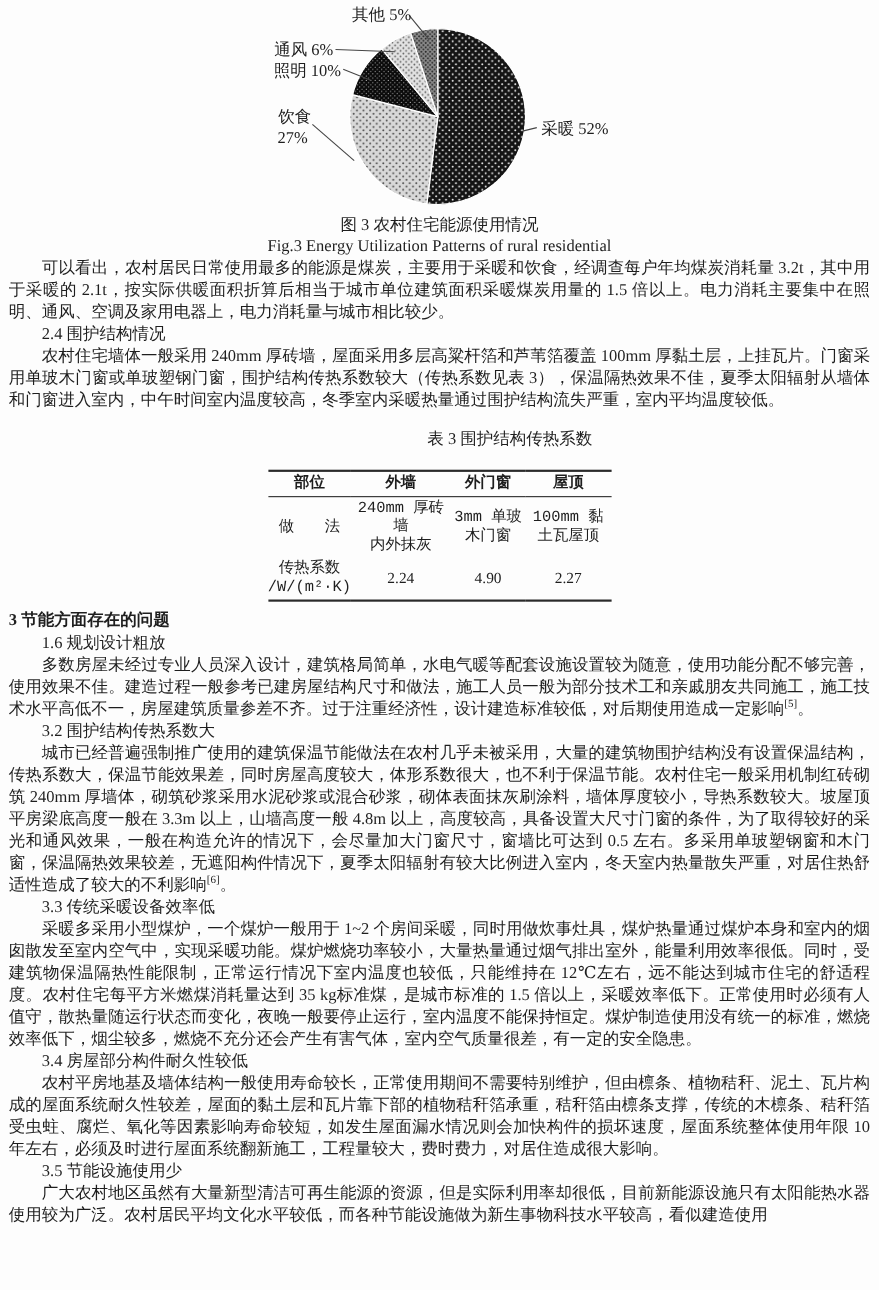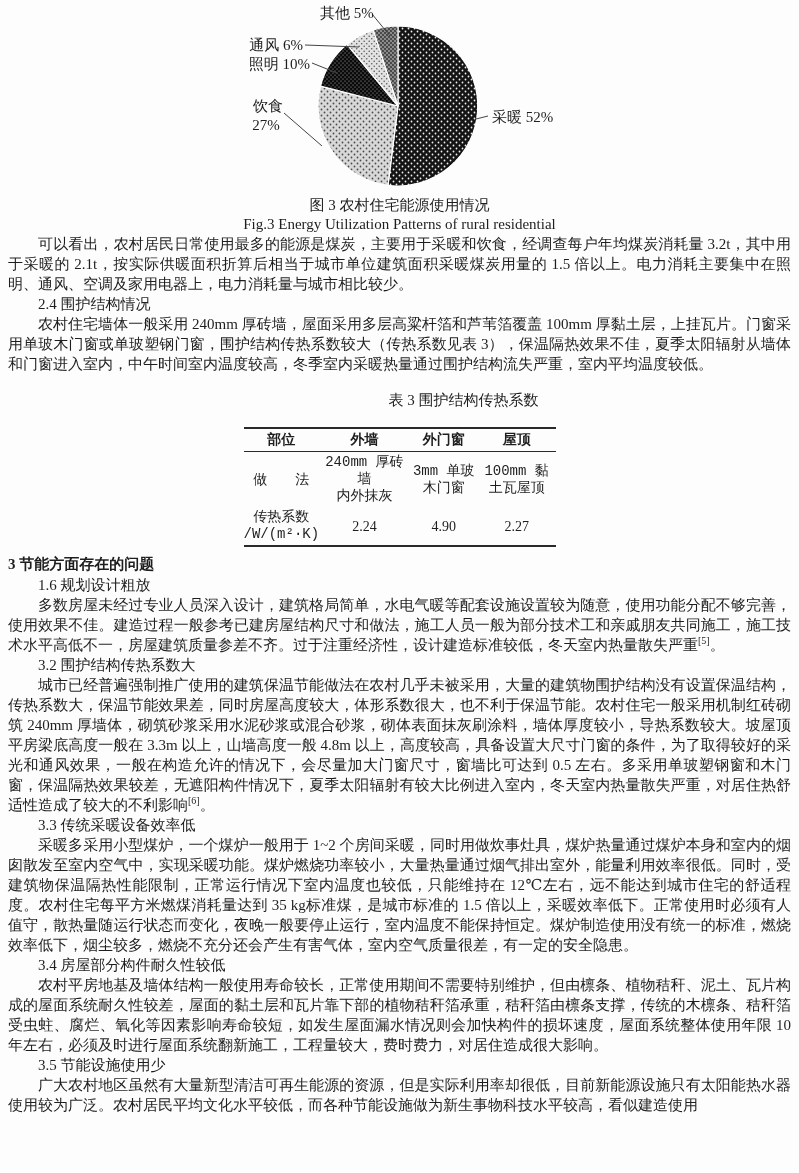--- a/index.html
+++ b/index.html
@@ -122,21 +122,21 @@
         <td>4.90</td>
         <td>2.27</td>
       </tr>
     </tbody>
       </table>
   </div>
 
   <p class="hmain">3 节能方面存在的问题</p>
   <p class="hsub">1.6 规划设计粗放</p>
   <p class="body-p">
-    <span>多数房屋未经过专业人员深入设计，建筑格局简单，水电气暖等配套设施设置较为随意，使用功能分配不够完善，使用效果不佳。建造过程一般参考已建房屋结构尺寸和做法，施工人员一般为部分技术工和亲戚朋友共同施工，施工技术水平高低不一，房屋建筑质量参差不齐。过于注重经济性，设计建造标准较低，冬天室内热量散失严重</span><sup class="ref">[5]</sup><span>。</span>
+    <span>多数房屋未经过专业人员深入设计，建筑格局简单，水电气暖等配套设施设置较为随意，使用功能分配不够完善，使用效果不佳。建造过程一般参考已建房屋结构尺寸和做法，施工人员一般为部分技术工和亲戚朋友共同施工，施工技术水平高低不一，房屋建筑质量参差不齐。过于注重经济性，设计建造标准较低，对后期使用造成一定影响</span><sup class="ref">[5]</sup><span>。</span>
   </p>
 
   <p class="hsub">3.2 围护结构传热系数大</p>
   <p class="body-p">
     <span>城市已经普遍强制推广使用的建筑保温节能做法在农村几乎未被采用，大量的建筑物围护结构没有设置保温结构，传热系数大，保温节能效果差，同时房屋高度较大，体形系数很大，也不利于保温节能。农村住宅一般采用机制红砖砌筑 240mm 厚墙体，砌筑砂浆采用水泥砂浆或混合砂浆，砌体表面抹灰刷涂料，墙体厚度较小，导热系数较大。坡屋顶平房梁底高度一般在 3.3m 以上，山墙高度一般 4.8m 以上，高度较高，具备设置大尺寸门窗的条件，为了取得较好的采光和通风效果，一般在构造允许的情况下，会尽量加大门窗尺寸，窗墙比可达到 0.5 左右。多采用单玻塑钢窗和木门窗，保温隔热效果较差，无遮阳构件情况下，夏季太阳辐射有较大比例进入室内，冬天室内热量散失严重，对居住热舒适性造成了较大的不利影响</span><sup class="ref">[6]</sup><span>。</span>
   </p>
 
   <p class="hsub">3.3 传统采暖设备效率低</p>
   <p class="body-p">采暖多采用小型煤炉，一个煤炉一般用于 1~2 个房间采暖，同时用做炊事灶具，煤炉热量通过煤炉本身和室内的烟囱散发至室内空气中，实现采暖功能。煤炉燃烧功率较小，大量热量通过烟气排出室外，能量利用效率很低。同时，受建筑物保温隔热性能限制，正常运行情况下室内温度也较低，只能维持在 12℃左右，远不能达到城市住宅的舒适程度。农村住宅每平方米燃煤消耗量达到 35 kg标准煤，是城市标准的 1.5 倍以上，采暖效率低下。正常使用时必须有人值守，散热量随运行状态而变化，夜晚一般要停止运行，室内温度不能保持恒定。煤炉制造使用没有统一的标准，燃烧效率低下，烟尘较多，燃烧不充分还会产生有害气体，室内空气质量很差，有一定的安全隐患。</p>
 

